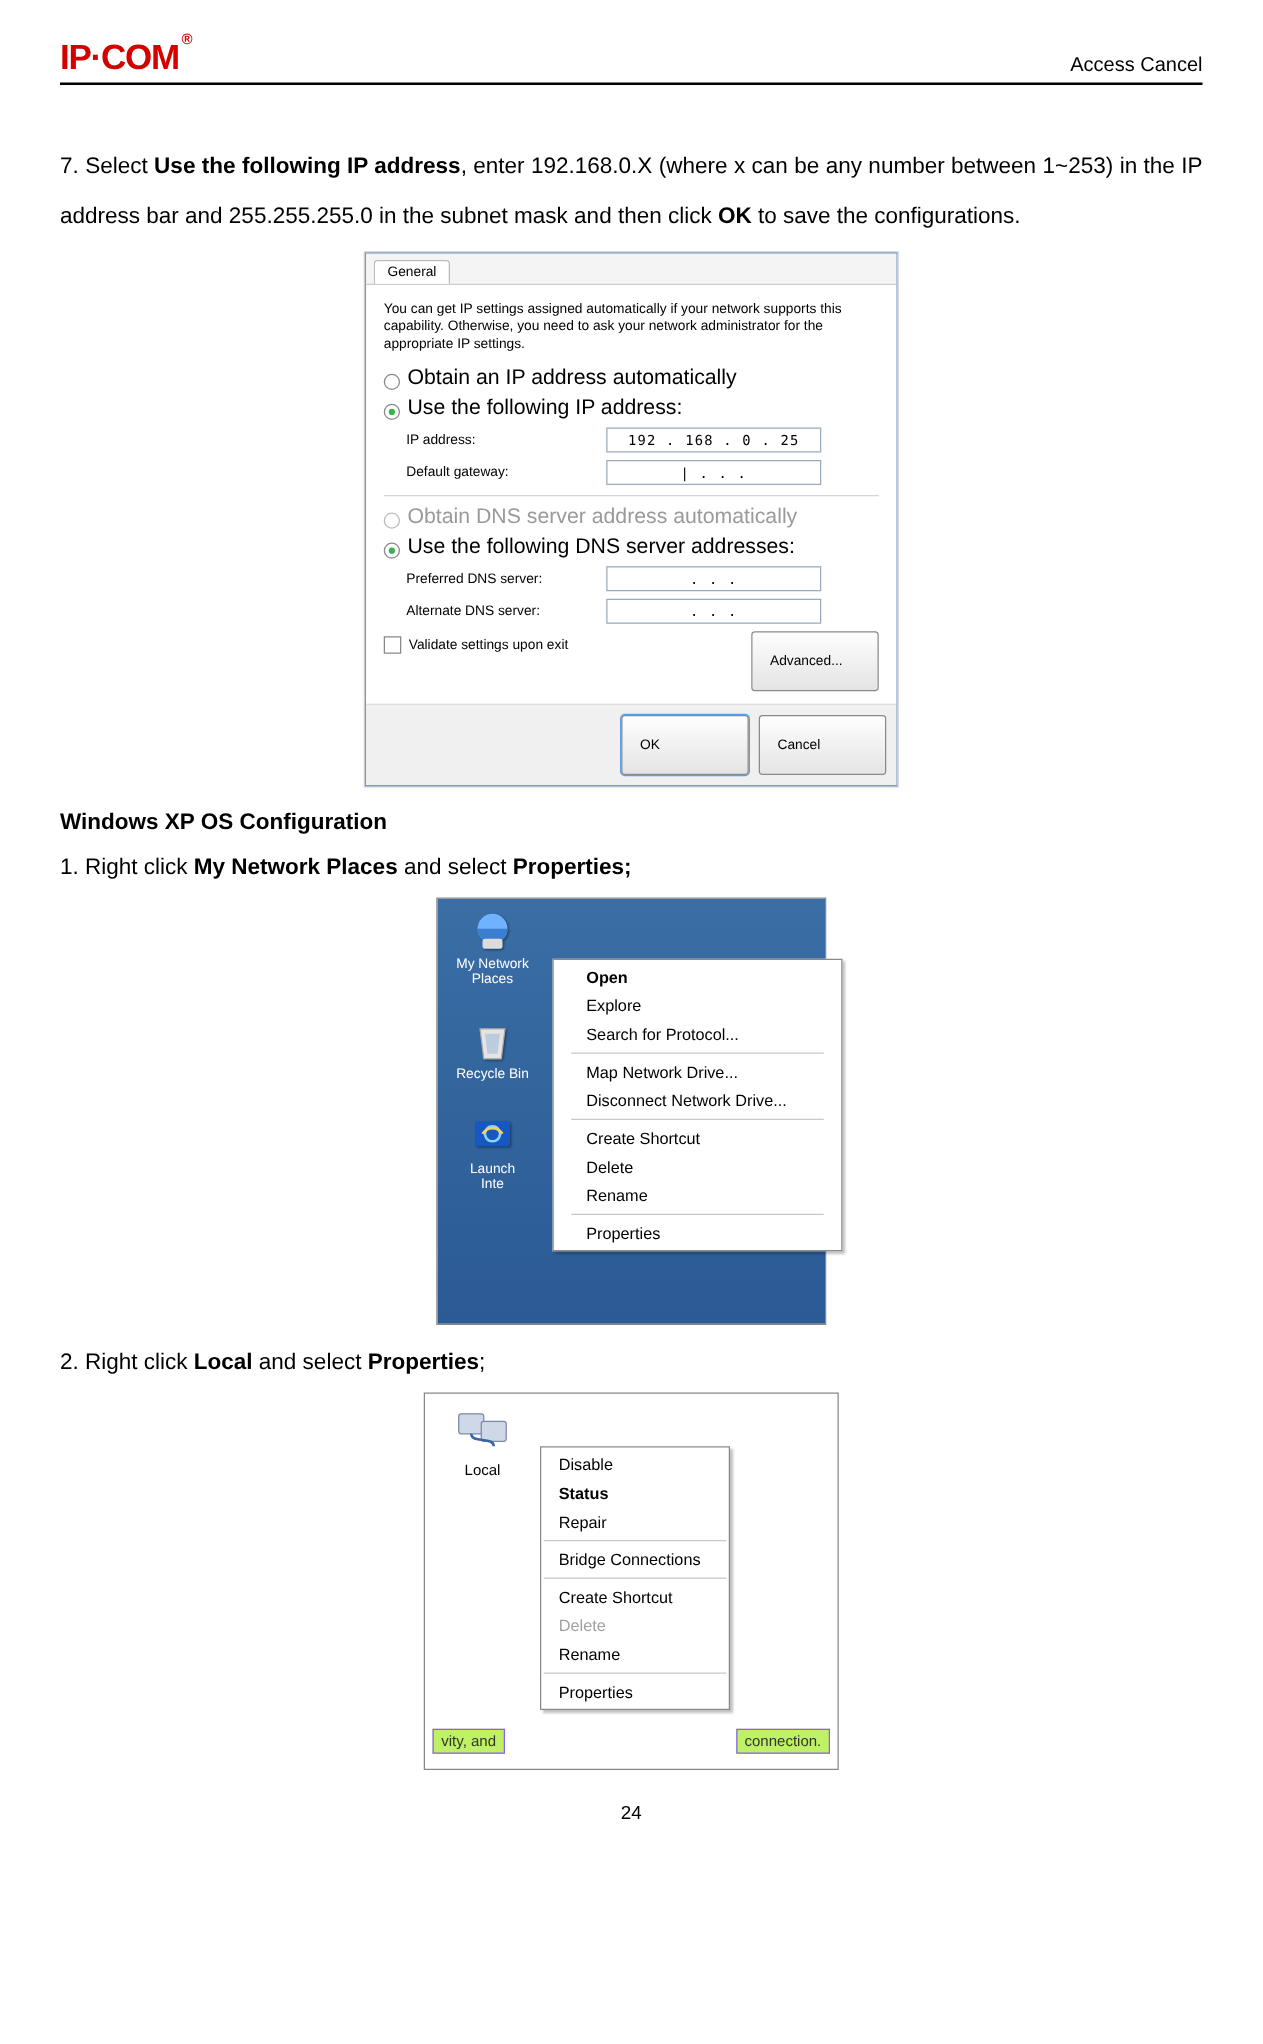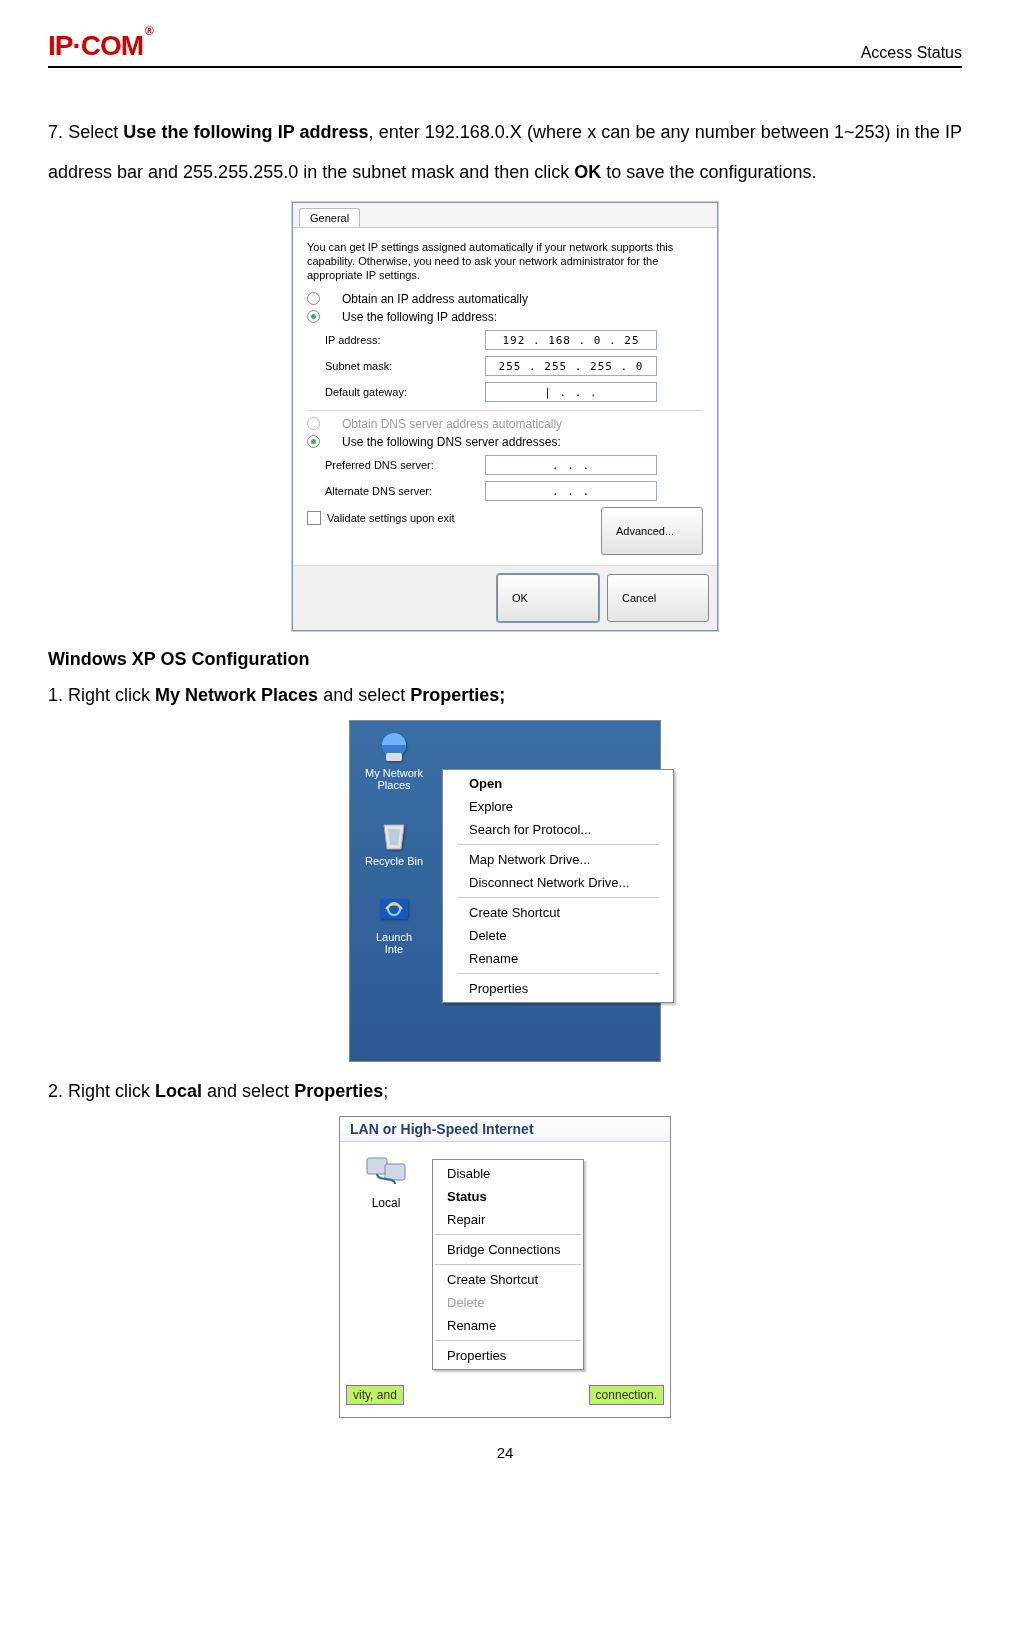--- a/index.html
+++ b/index.html
@@ -70,21 +70,21 @@
   }
   .win-btn.close { background: linear-gradient(#d66,#b33); color:#fff; border-color:#933;}
   .tabstrip {
     background:#f4f4f4;display:flex;align-items:flex-end;height:24px;padding-left:6px;border-bottom:1px solid #ccc;
   }
   .tab {
     background:#fff;border:1px solid #bbb;border-bottom:none;padding:3px 10px;font-size:11px;border-radius:3px 3px 0 0;
   }
   .panel { background:#fff; padding:12px 14px 10px 14px;}
   .hint { font-size:11px; line-height:14px; margin-bottom:10px;}
-  .radio-row { display:flex;align-items:flex-start;gap:22px;margin:4px 0;font-size:12px;}
+  .radio-row { display:flex;align-items:flex-end;gap:6px;margin:4px 0;font-size:17px;}
   .radio { width:11px;height:11px;border:1px solid #888;border-radius:50%;display:inline-flex;align-items:center;justify-content:center;background:#fff;}
   .radio.selected::after{content:"";width:5px;height:5px;border-radius:50%;background:#37b24d;}
   .radio.disabled{border-color:#bbb;}
   .disabled-text{color:#9a9a9a;}
   .field-row{display:flex;align-items:center;margin:6px 0;padding-left:18px;}
   .field-label{width:160px;font-size:11px;}
   .ip-box{border:1px solid #9ab;background:#fff;width:170px;height:18px;display:flex;align-items:center;justify-content:center;font-family:"Lucida Console",monospace;font-size:11px;letter-spacing:1px;}
   .groupline{border-top:1px solid #d4d4d4;margin:8px 0 6px 0;}
   .check-row{display:flex;align-items:center;gap:6px;margin-top:10px;}
   .chk{width:12px;height:12px;border:1px solid #888;background:#fff;}
@@ -140,21 +140,21 @@
   .lan-chip{background:#bef264;border:1px solid #8b5cf6;padding:2px 6px;}
 
   .page-num{ text-align:center;font-size:15px;margin-top:26px;}
 </style>
 </head>
 <body>
 
 <div class="page">
   <div class="header-row">
     <span class="logo"><span>IP·COM</span><sup>®</sup></span>
-    <span class="header-right">Access Status</span>
+    <span class="header-right">Access Cancel</span>
   </div>
 
   <div class="body-text">
     <span>7. Select </span><span class="bold">Use the following IP address</span><span>, enter 192.168.0.X (where x can be any number between 1~253) in the IP address bar and 255.255.255.0 in the subnet mask and then click </span><span class="bold">OK</span><span> to save the configurations.</span>
   </div>
 
   <div class="dialog1">
     <div class="tabstrip">
       <div class="tab">General</div>
     </div>
@@ -166,24 +166,20 @@
         <span>Obtain an IP address automatically</span>
       </div>
       <div class="radio-row">
         <span class="radio selected"></span>
         <span>Use the following IP address:</span>
       </div>
 
       <div class="field-row">
         <span class="field-label">IP address:</span>
         <span class="ip-box">192 . 168 .  0  . 25</span>
-      </div>
-      <div class="field-row">
-        <span class="field-label">Subnet mask:</span>
-        <span class="ip-box">255 . 255 . 255 .  0</span>
       </div>
       <div class="field-row">
         <span class="field-label">Default gateway:</span>
         <span class="ip-box">|    .       .       .</span>
       </div>
 
       <div class="groupline"></div>
 
       <div class="radio-row">
         <span class="radio disabled"></span>
@@ -263,21 +259,20 @@
       <div class="ctx-sep"></div>
       <div class="ctx-item">Properties</div>
     </div>
   </div>
 
   <div class="step-text">
     <span>2.    Right click </span><span class="bold">Local</span><span> and select </span><span class="bold">Properties</span><span>;</span>
   </div>
 
   <div class="fig3">
-    <div class="lan-head">LAN or High-Speed Internet</div>
     <div class="lan-icon-area">
       <div style="display:flex;flex-direction:column;align-items:center;">
         <svg width="46" height="40" viewBox="0 0 46 40">
           <rect x="4" y="6" width="20" height="16" rx="2" fill="#cfd8e6" stroke="#7a8aa5"></rect>
           <rect x="22" y="12" width="20" height="16" rx="2" fill="#cfd8e6" stroke="#7a8aa5"></rect>
           <path d="M14 22c0 8 18 2 18 10" fill="none" stroke="#3a65a5" stroke-width="2"></path>
         </svg>
         <div class="lan-label">Local</div>
       </div>
     </div>

